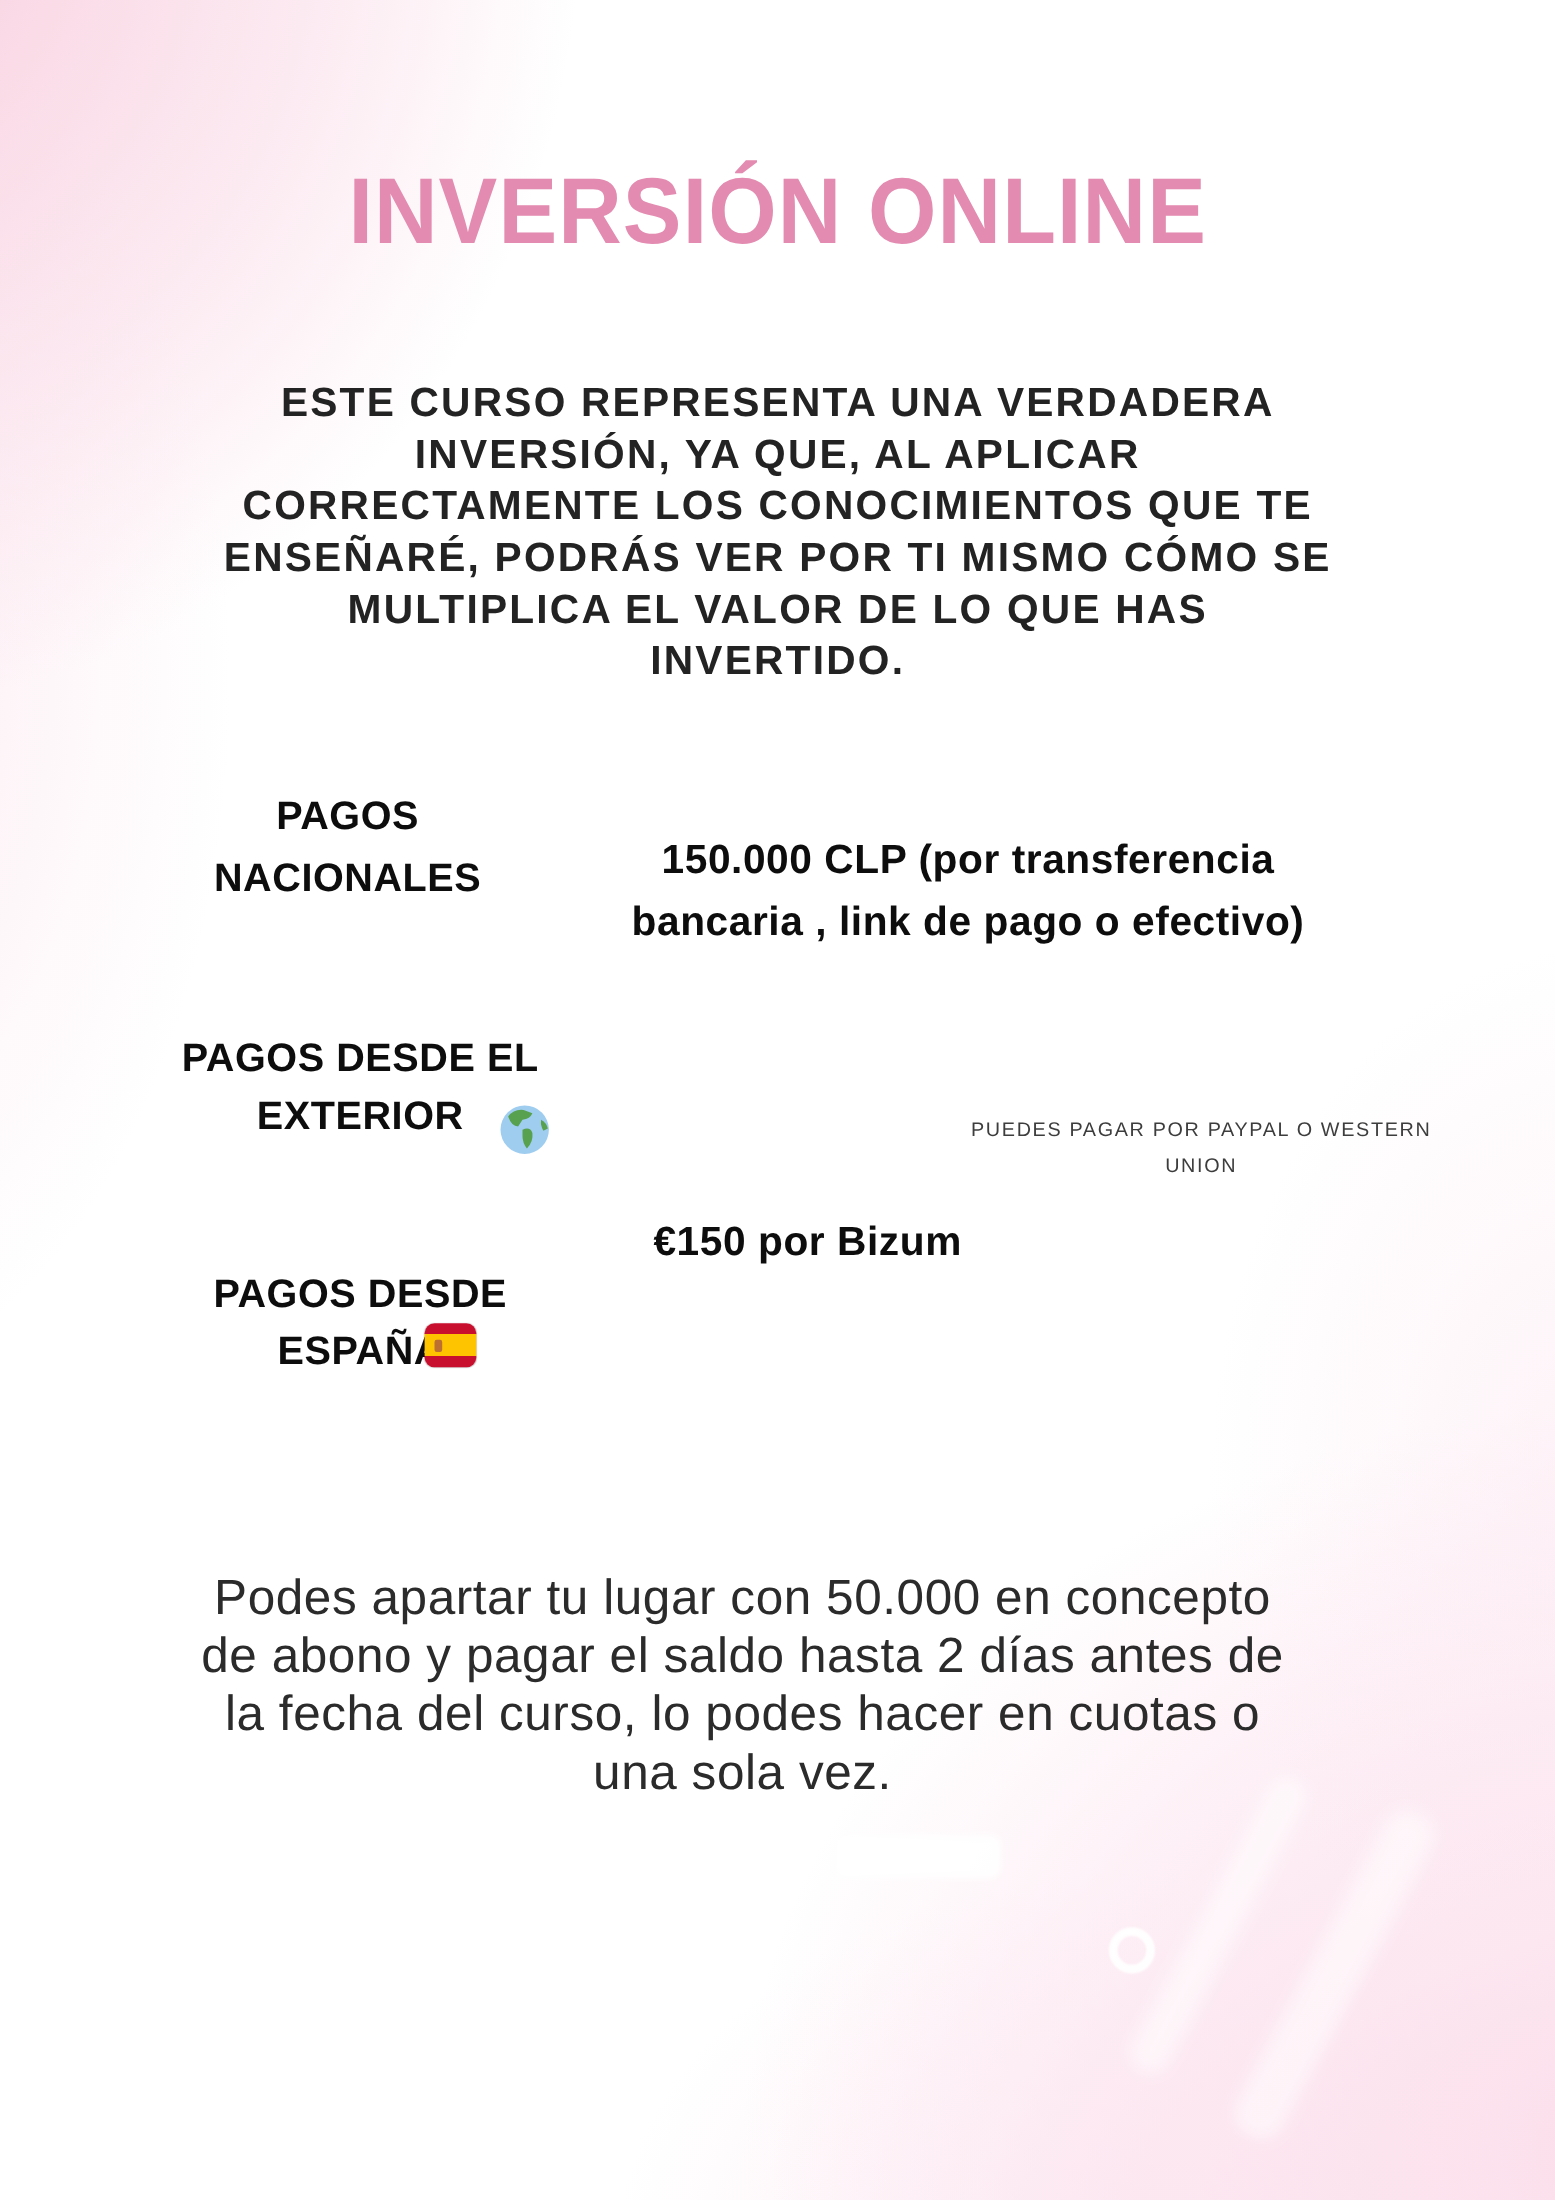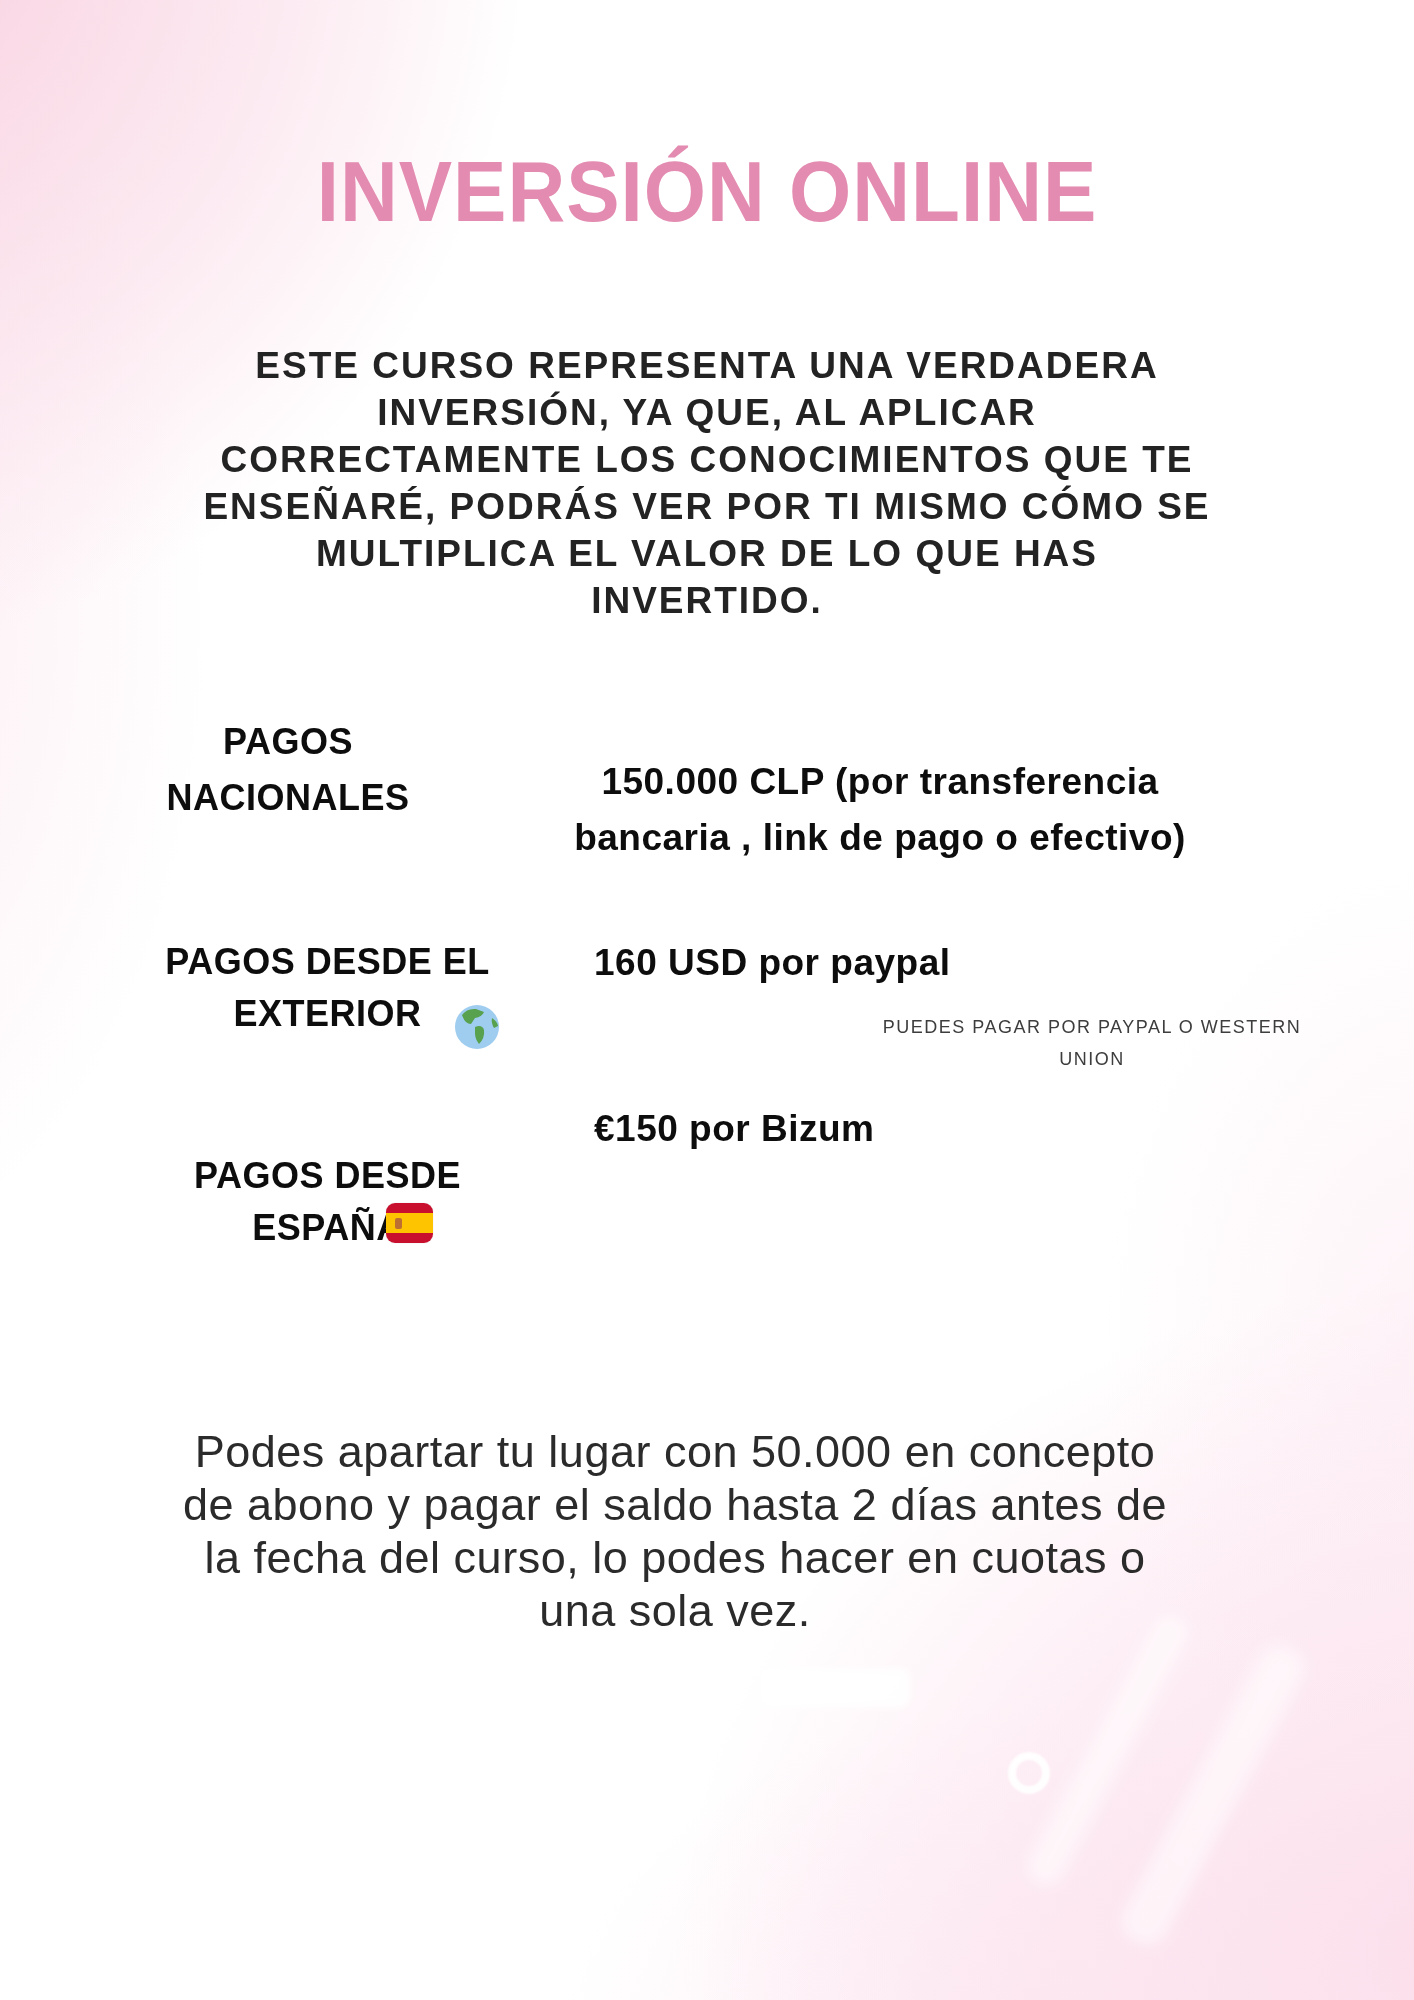--- a/index.html
+++ b/index.html
@@ -27,21 +27,21 @@
   .intro{
     position:absolute; left:107px; top:342px; width:1200px;
     text-align:center; color:#232323;
     font-size:37px; line-height:47px; font-weight:700; letter-spacing:2px;
   }
   .pay-label{
     position:absolute; text-align:center;
     font-size:36px; font-weight:800; letter-spacing:0.5px; color:#0d0d0d;
     line-height:56px;
   }
-  .label-1{ left:103px; top:714px; width:370px; }
+  .label-1{ left:131px; top:714px; width:370px; }
   .label-2{ left:115px; top:936px; width:425px; line-height:52px; }
   .label-3{ left:115px; top:1150px; width:425px; line-height:52px; }
   .pay-value{
     position:absolute; color:#0d0d0d;
     font-size:37px; font-weight:800; letter-spacing:0.5px; line-height:56px;
   }
   .value-1{ left:545px; top:714px; width:670px; text-align:center;margin-top:40px; }
   .value-2{ left:594px; top:938px; line-height:50px; }
   .value-3{ left:594px; top:1104px; line-height:50px; }
   .pay-note{
@@ -116,23 +116,20 @@
     <div>EXTERIOR</div>
   </div>
   <span class="globe">
     <svg width="50" height="50" viewBox="0 0 50 50" xmlns="http://www.w3.org/2000/svg">
       <circle cx="25" cy="25" r="22" fill="#9fcdf0"></circle>
       <path fill="#58a14e" d="M10 13 Q15 6 24 7 L32 10 Q30 15 23 16 L19 22 Q13 22 10 13 Z"></path>
       <path fill="#58a14e" d="M23 25 Q30 22 32 28 Q33 36 27 42 Q23 37 23 31 Z"></path>
       <path fill="#58a14e" d="M40 16 Q45 19 46 24 L42 26 Q39 21 40 16 Z"></path>
     </svg>
   </span>
-  <div class="pay-value value-2">
-    <div>160 USD por paypal</div>
-  </div>
   <div class="pay-note">
     <div>PUEDES PAGAR POR PAYPAL O WESTERN</div>
     <div>UNION</div>
   </div>
 
   <div class="pay-label label-3">
     <div>PAGOS DESDE</div>
     <div>ESPAÑA</div>
   </div>
   <span class="flag">

